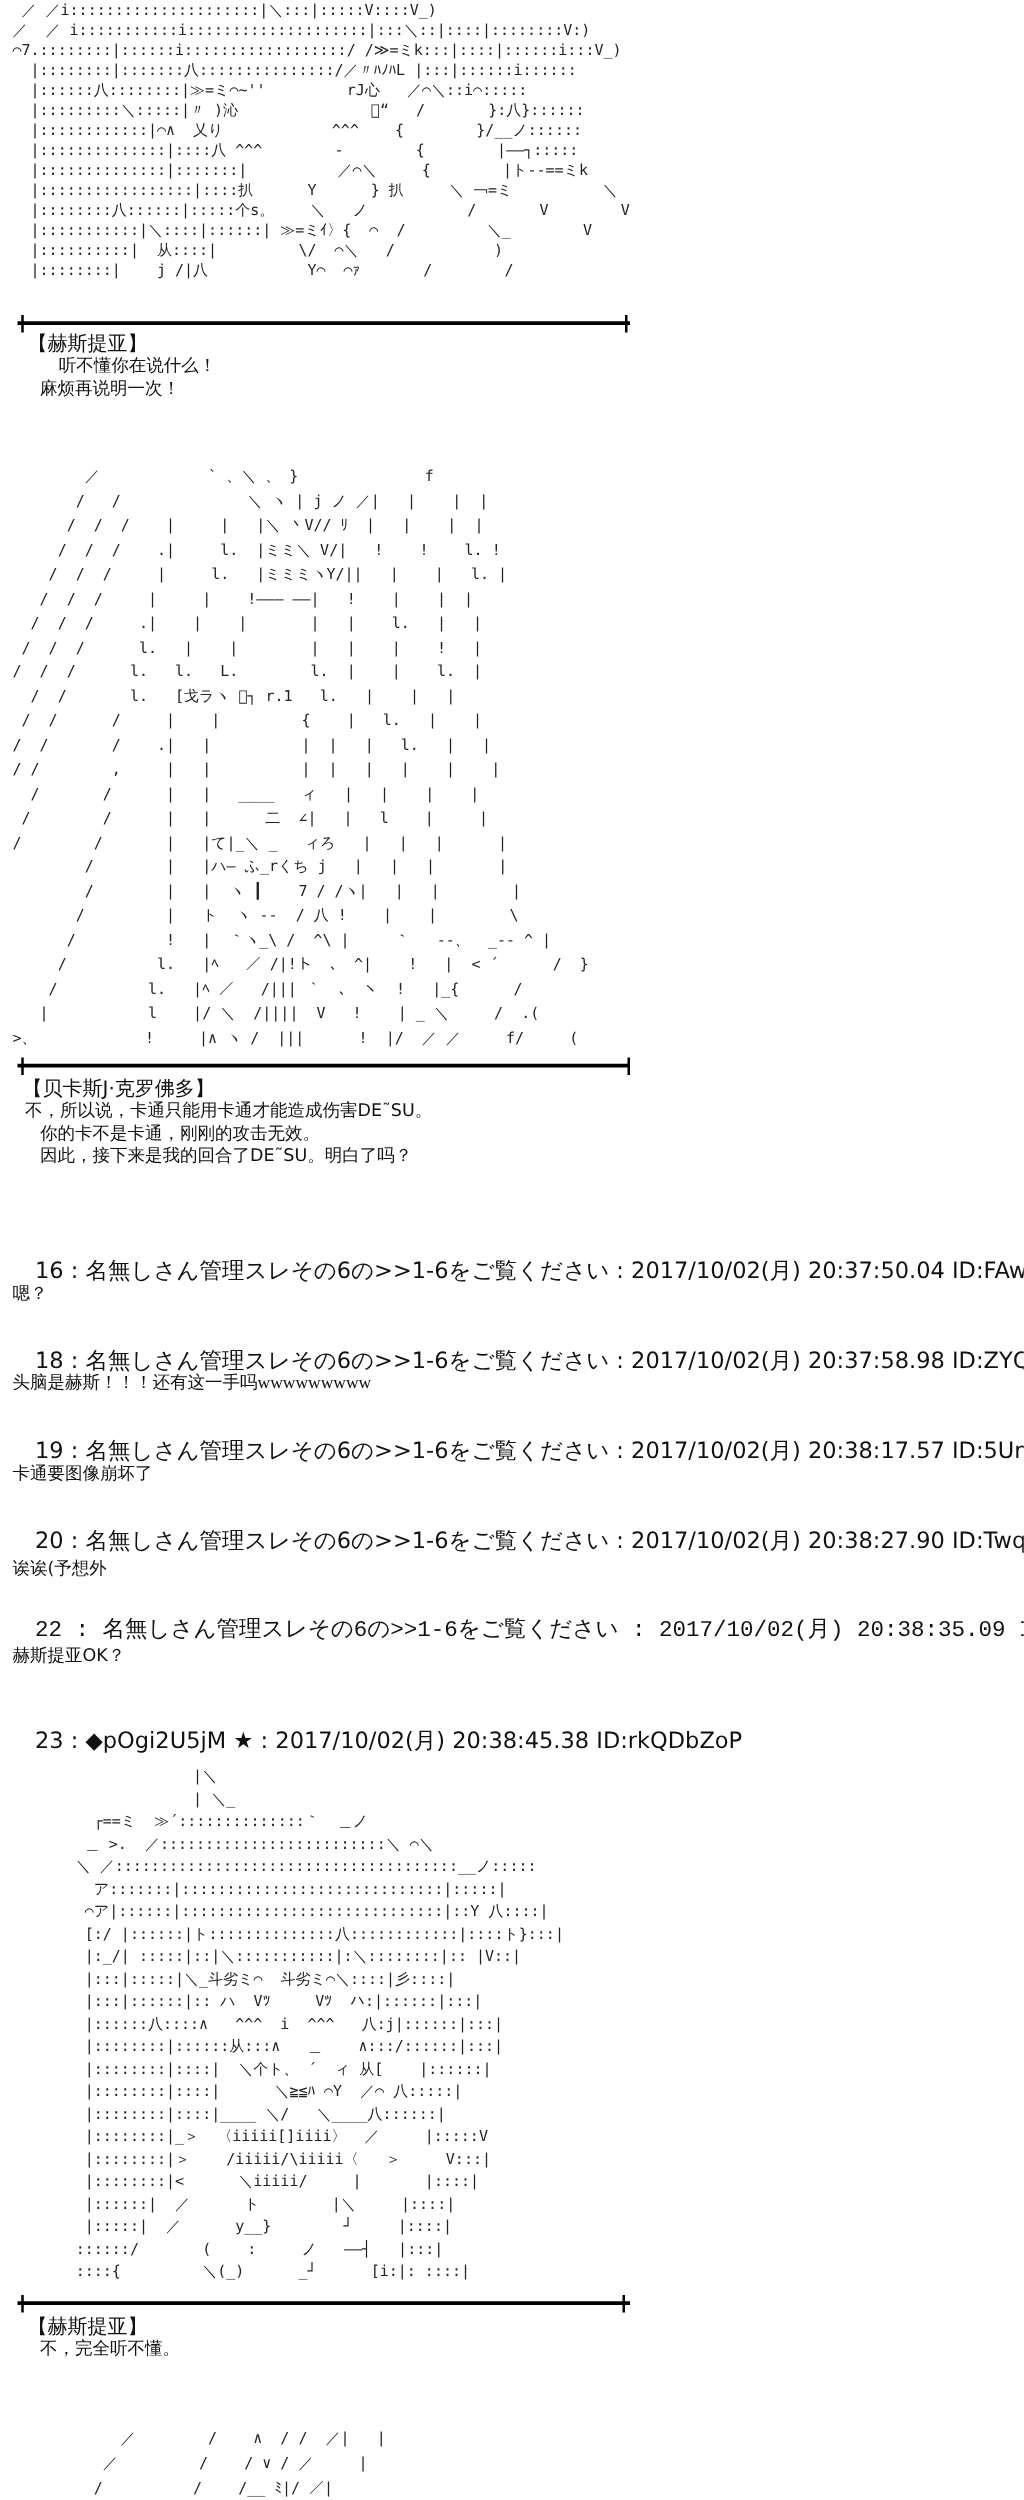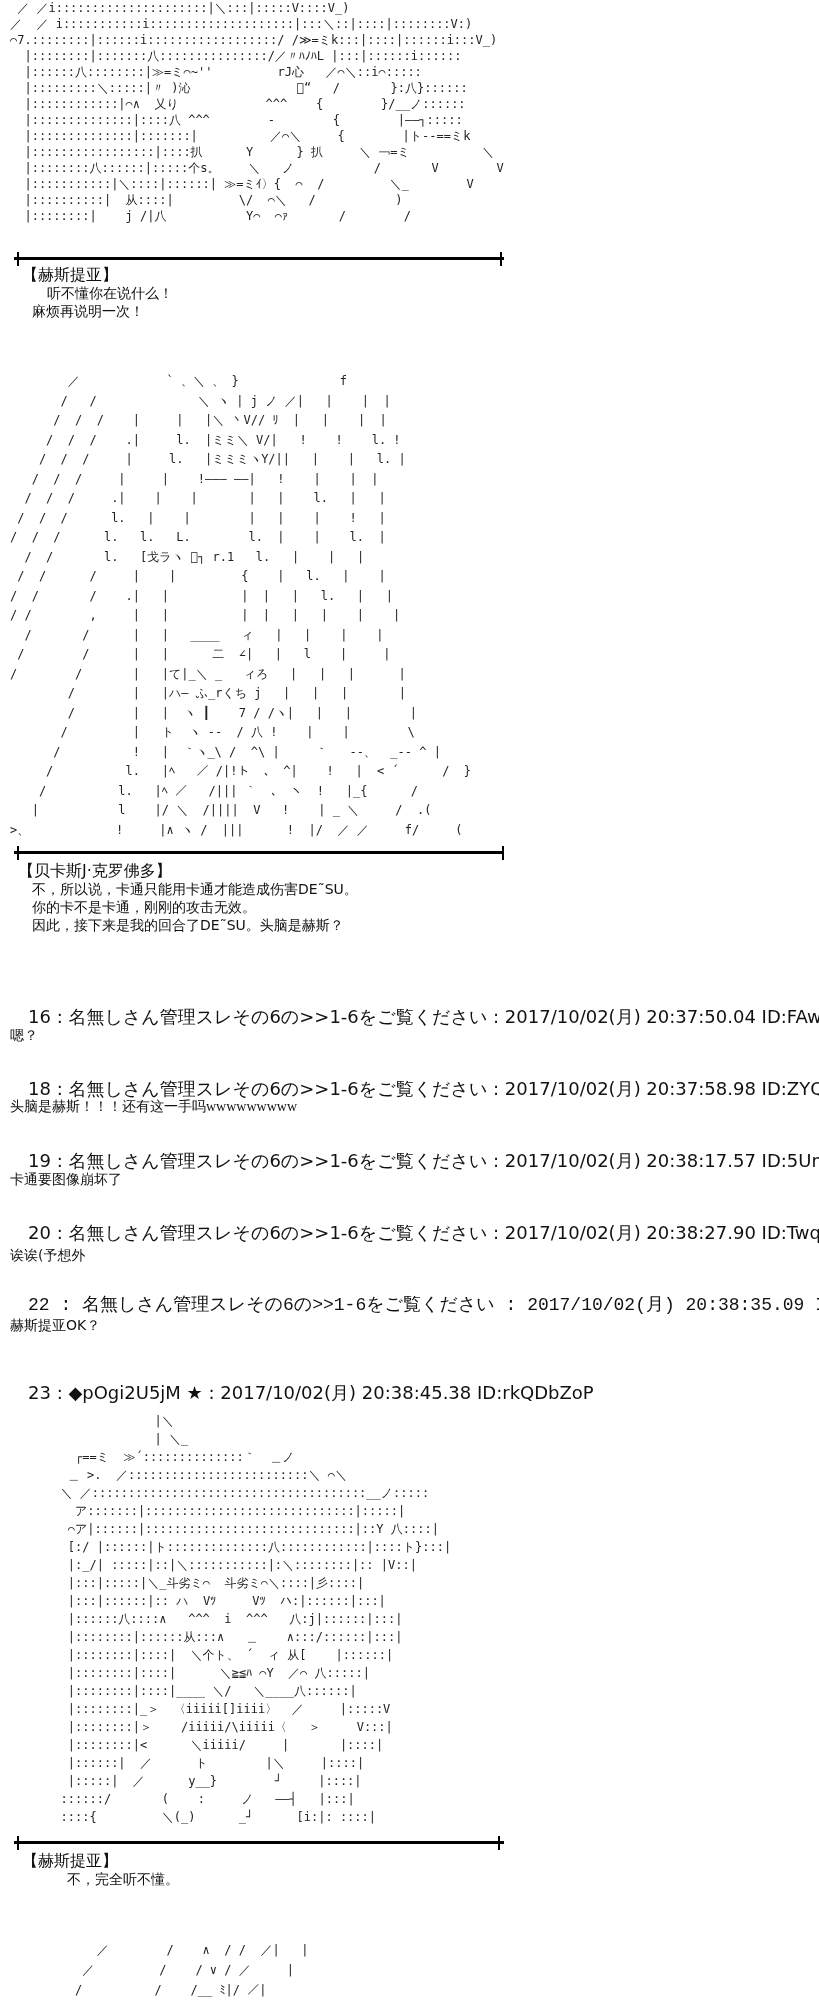--- a/index.html
+++ b/index.html
@@ -57,23 +57,23 @@
        /         |   ト  ヽ ‐‐  / 八 !    |    |        \
       /          !   |  ｀ヽ_\ /  ^\ |     ｀   ‐-、  _-‐ ^ |
      /          l.   |ﾍ   ／ /|!ト  、 ^|    !   |  &lt; ´      /  }
     /          l.   |ﾍ ／   /||| ｀  、 ヽ  !   |_{      /
    |           l    |/ ＼  /||||  V   !    | _ ＼     /  .(
 &gt;、            !     |∧ ヽ /  |||      !  |/  ／ ／     f/     (</pre>
 <div class="divider" style="left:14px;top:851px;width:490px;"></div>
 <div class="tick" style="left:17px;top:846px;"></div>
 <div class="tick" style="left:502px;top:846px;"></div>
 <div class="speaker" style="left:18px;top:862px;">【贝卡斯J·克罗佛多】</div>
-<div class="line" style="left:32px;top:880px;">不，所以说，卡通只能用卡通才能造成伤害DE˜SU。</div>
+<div class="line" style="left:20px;top:880px;">不，所以说，卡通只能用卡通才能造成伤害DE˜SU。</div>
 <div class="line" style="left:32px;top:898px;">你的卡不是卡通，刚刚的攻击无效。</div>
-<div class="line" style="left:32px;top:916px;">因此，接下来是我的回合了DE˜SU。头脑是赫斯？</div>
+<div class="line" style="left:32px;top:916px;">因此，接下来是我的回合了DE˜SU。明白了吗？</div>
 
 <div class="post-head" style="top:1008px;">
   <span>16</span><span> : </span><span>名無しさん管理スレその6の&gt;&gt;1-6をご覧ください</span><span> : </span><span>2017/10/02(月) 20:37:50.04</span> <span>ID:FAwHrPjp</span>
 </div>
 <div class="post-body" style="top:1026px;">嗯？</div>
 
 <div class="post-head" style="top:1080px;">
   <span>18</span><span> : </span><span>名無しさん管理スレその6の&gt;&gt;1-6をご覧ください</span><span> : </span><span>2017/10/02(月) 20:37:58.98</span> <span>ID:ZYQ5c8BQ</span>
 </div>
 <div class="post-body" style="top:1098px;font-family:Liberation Serif, serif;">头脑是赫斯！！！还有这一手吗wwwwwwwww</div>
@@ -117,17 +117,17 @@
         |::::::::|＞    /iiiii/\iiiii〈   ＞     V:::|
         |::::::::|&lt;      ＼iiiii/     |       |::::|
         |::::::|  ／      ト        |＼     |::::|
         |:::::|  ／      y__}        ┘     |::::|
        ::::::/       (    :     ノ   ——┤   |:::|
        ::::{         ＼(_)      _┘      [i:|: ::::|</pre>
 <div class="divider" style="left:14px;top:1841px;width:490px;"></div>
 <div class="tick" style="left:17px;top:1836px;"></div>
 <div class="tick" style="left:498px;top:1836px;"></div>
 <div class="speaker" style="left:22px;top:1852px;">【赫斯提亚】</div>
-<div class="line" style="left:32px;top:1870px;margin-left:35px;">不，完全听不懂。</div>
+<div class="line" style="left:32px;top:1870px;">不，完全听不懂。</div>
 
 <pre class="aa" style="left:10px;top:1940px;line-height:20px;">            ／        /    ∧  / /  ／|   |
           ／         /    / ∨ / ／     |
          /          /    /__ ﾐ|/ ／|</pre>
 
 </body></html>

